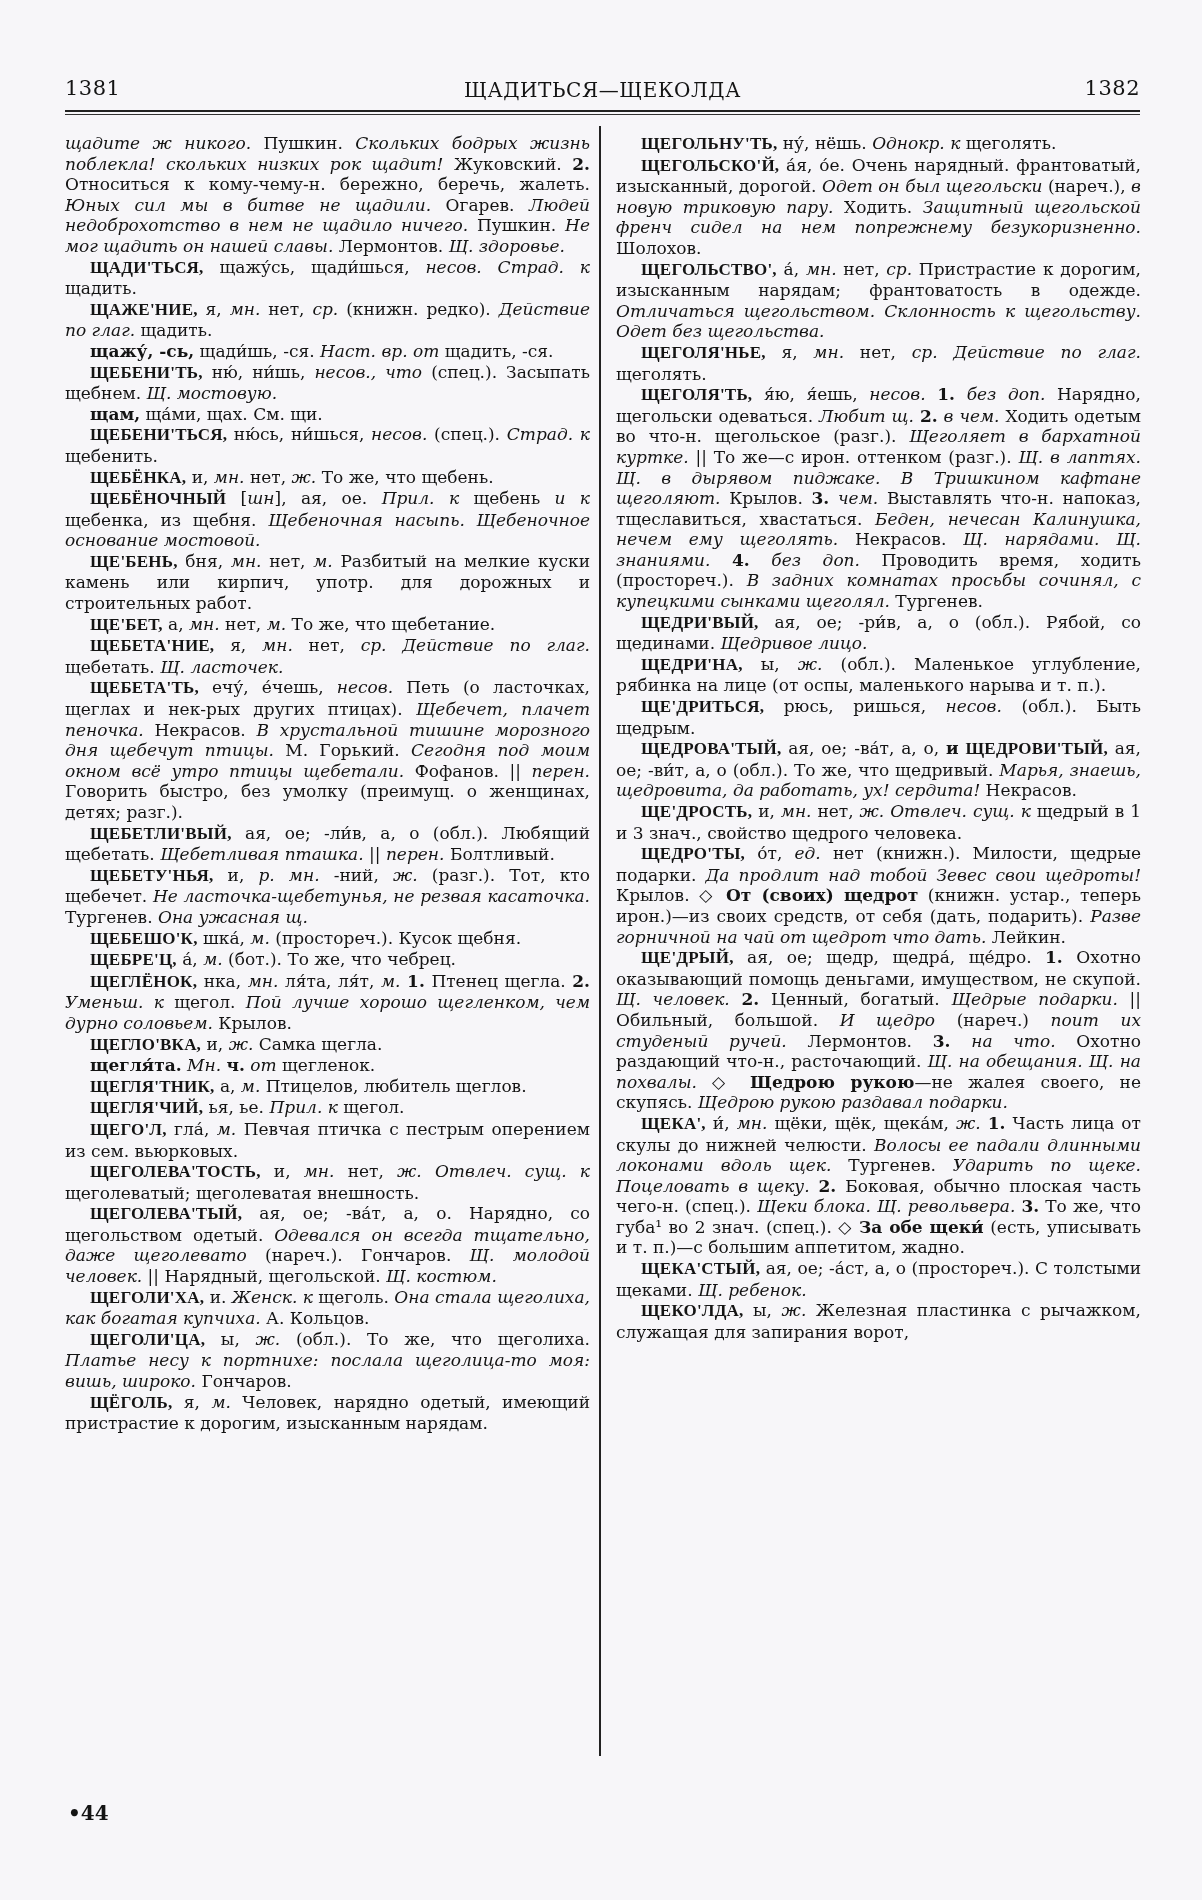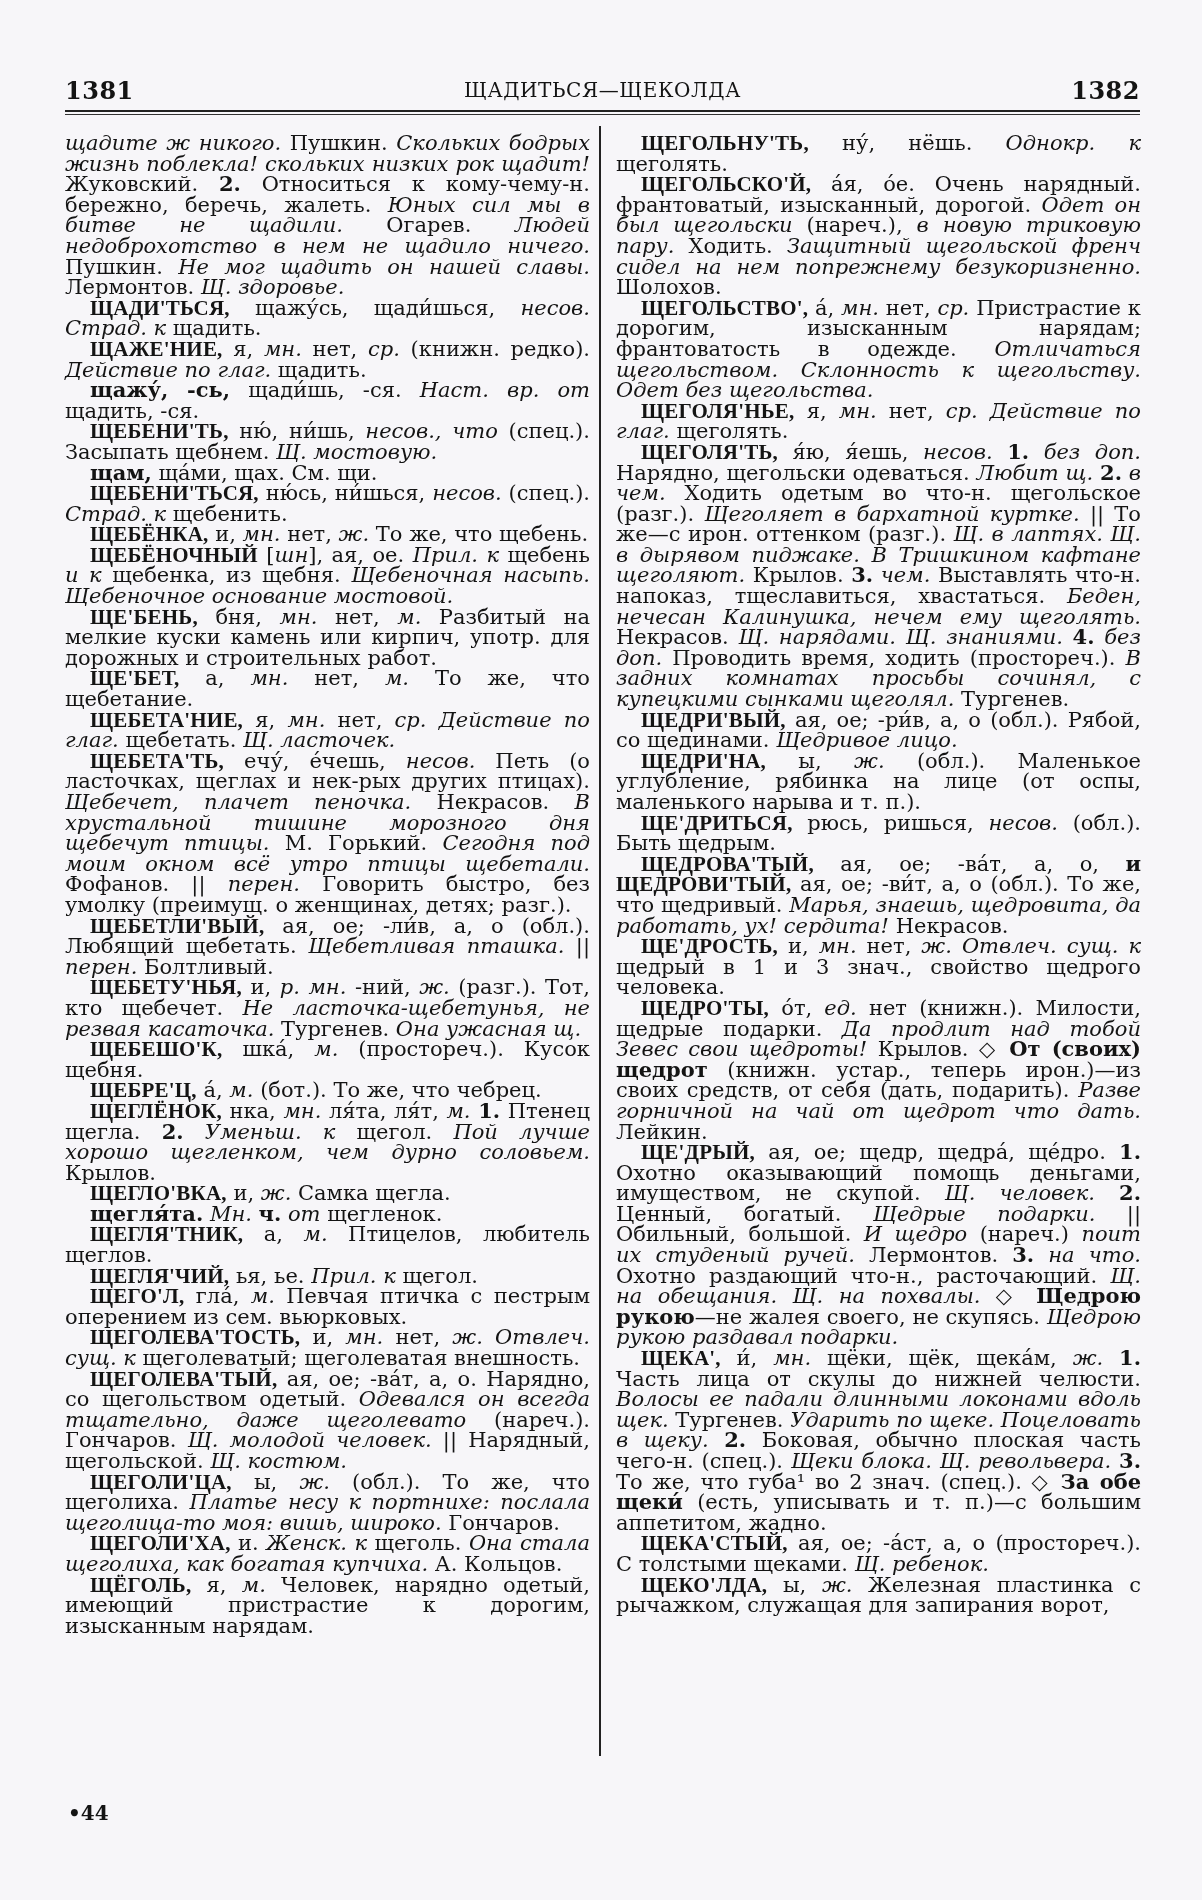--- a/index.html
+++ b/index.html
@@ -1,26 +1,26 @@
 <!DOCTYPE html>
 <html><head>
 <meta charset="utf-8">
 <style>
   html, body { margin: 0; padding: 0; }
   body {
     width: 1202px; height: 1900px; background: #f7f6f9; position: relative; overflow: hidden;
     font-family: "DejaVu Serif", "Liberation Serif", serif; color: #141414;
   }
   .page-header { position: absolute; left: 65px; top: 76px; width: 1075px; height: 26px; }
-  .pnum { position: absolute; top: 0; font-weight: bold; font-size: 24px; letter-spacing: 0.5px; }
+  .pnum { position: absolute; top: 0; font-weight: normal; font-size: 21px; letter-spacing: 0.5px; }
   .pnum.left { left: 0; }
   .pnum.right { right: 0; }
   .running-title { position: absolute; left: 0; right: 0; top: 2px; text-align: center; font-weight: normal; font-size: 20px; letter-spacing: 0.6px; }
   .rule { position: absolute; left: 65px; width: 1075px; top: 110px; height: 5px; border-top: 2px solid #222; border-bottom: 1px solid #333; box-sizing: border-box; }
-  .col { position: absolute; top: 133px; width: 525px; font-size: 21px; line-height: 20.6px; text-align: justify; hyphens: manual; }
+  .col { position: absolute; top: 133px; width: 525px; font-size: 17px; line-height: 20.6px; text-align: justify; hyphens: manual; }
   .col.left { left: 65px; }
   .col.right { left: 616px; }
   .divider { position: absolute; left: 599px; top: 126px; width: 2px; height: 1630px; background: #222; }
   .entry { margin: 0; text-indent: 25px; }
   .entry.cont { text-indent: 0; }
   .hw { font-weight: bold; font-family: Liberation Serif, serif; letter-spacing: 0.2px; }
   .it { font-style: italic; }
   .b { font-weight: bold; }
   .sig { position: absolute; left: 68px; top: 1801px; font-size: 20px; font-weight: bold; }
 </style>
@@ -53,22 +53,22 @@
     <p class="entry"><span class="hw">ЩЕБЕШО'К,</span><span> шка́, </span><span class="it">м.</span><span> (простореч.). Кусок щебня.</span></p>
     <p class="entry"><span class="hw">ЩЕБРЕ'Ц,</span><span> а́, </span><span class="it">м.</span><span> (бот.). То же, что чебрец.</span></p>
     <p class="entry"><span class="hw">ЩЕГЛЁНОК,</span><span> нка, </span><span class="it">мн.</span><span> ля́та, ля́т, </span><span class="it">м.</span><span> </span><span class="b">1.</span><span> Птенец щегла. </span><span class="b">2.</span><span> </span><span class="it">Уменьш. к</span><span> щегол. </span><span class="it">Пой лучше хорошо щегленком, чем дурно соловьем.</span><span> Крылов.</span></p>
     <p class="entry"><span class="hw">ЩЕГЛО'ВКА,</span><span> и, </span><span class="it">ж.</span><span> Самка щегла.</span></p>
     <p class="entry"><span class="b">щегля́та.</span><span> </span><span class="it">Мн.</span><span> </span><span class="b">ч.</span><span> </span><span class="it">от</span><span> щегленок.</span></p>
     <p class="entry"><span class="hw">ЩЕГЛЯ'ТНИК,</span><span> а, </span><span class="it">м.</span><span> Птицелов, любитель щеглов.</span></p>
     <p class="entry"><span class="hw">ЩЕГЛЯ'ЧИЙ,</span><span> ья, ье. </span><span class="it">Прил. к</span><span> щегол.</span></p>
     <p class="entry"><span class="hw">ЩЕГО'Л,</span><span> гла́, </span><span class="it">м.</span><span> Певчая птичка с пестрым оперением из сем. вьюрковых.</span></p>
     <p class="entry"><span class="hw">ЩЕГОЛЕВА'ТОСТЬ,</span><span> и, </span><span class="it">мн.</span><span> нет, </span><span class="it">ж. Отвлеч. сущ. к</span><span> щеголеватый; щеголеватая внешность.</span></p>
     <p class="entry"><span class="hw">ЩЕГОЛЕВА'ТЫЙ,</span><span> ая, ое; -ва́т, а, о. Нарядно, со щегольством одетый. </span><span class="it">Одевался он всегда тщательно, даже щеголевато</span><span> (нареч.). Гончаров. </span><span class="it">Щ. молодой человек.</span><span> || Нарядный, щегольской. </span><span class="it">Щ. костюм.</span></p>
+    <p class="entry"><span class="hw">ЩЕГОЛИ'ХА,</span><span> и. </span><span class="it">Женск. к</span><span> щеголь. </span><span class="it">Она стала щеголиха, как богатая купчиха.</span><span> А. Кольцов.</span></p>
     <p class="entry"><span class="hw">ЩЕГОЛИ'ЦА,</span><span> ы, </span><span class="it">ж.</span><span> (обл.). То же, что щеголиха. </span><span class="it">Платье несу к портнихе: послала щеголица-то моя: вишь, широко.</span><span> Гончаров.</span></p>
-    <p class="entry"><span class="hw">ЩЕГОЛИ'ХА,</span><span> и. </span><span class="it">Женск. к</span><span> щеголь. </span><span class="it">Она стала щеголиха, как богатая купчиха.</span><span> А. Кольцов.</span></p>
     <p class="entry"><span class="hw">ЩЁГОЛЬ,</span><span> я, </span><span class="it">м.</span><span> Человек, нарядно одетый, имеющий пристрастие к дорогим, изысканным нарядам.</span></p>
   </div>
 <div class="divider"></div>
 <div class="col right" id="col-right">
     <p class="entry"><span class="hw">ЩЕГОЛЬНУ'ТЬ,</span><span> ну́, нёшь. </span><span class="it">Однокр. к</span><span> щеголять.</span></p>
     <p class="entry"><span class="hw">ЩЕГОЛЬСКО'Й,</span><span> а́я, о́е. Очень нарядный. франтоватый, изысканный, дорогой. </span><span class="it">Одет он был щегольски</span><span> (нареч.), </span><span class="it">в новую триковую пару.</span><span> Ходить. </span><span class="it">Защитный щегольской френч сидел на нем попрежнему безукоризненно.</span><span> Шолохов.</span></p>
     <p class="entry"><span class="hw">ЩЕГОЛЬСТВО',</span><span> а́, </span><span class="it">мн.</span><span> нет, </span><span class="it">ср.</span><span> Пристрастие к дорогим, изысканным нарядам; франтоватость в одежде. </span><span class="it">Отличаться щегольством. Склонность к щегольству. Одет без щегольства.</span></p>
     <p class="entry"><span class="hw">ЩЕГОЛЯ'НЬЕ,</span><span> я, </span><span class="it">мн.</span><span> нет, </span><span class="it">ср. Действие по глаг.</span><span> щеголять.</span></p>
     <p class="entry"><span class="hw">ЩЕГОЛЯ'ТЬ,</span><span> я́ю, я́ешь, </span><span class="it">несов.</span><span> </span><span class="b">1.</span><span> </span><span class="it">без доп.</span><span> Нарядно, щегольски одеваться. </span><span class="it">Любит щ.</span><span> </span><span class="b">2.</span><span> </span><span class="it">в чем.</span><span> Ходить одетым во что-н. щегольское (разг.). </span><span class="it">Щеголяет в бархатной куртке.</span><span> || То же—с ирон. оттенком (разг.). </span><span class="it">Щ. в лаптях. Щ. в дырявом пиджаке. В Тришкином кафтане щеголяют.</span><span> Крылов. </span><span class="b">3.</span><span> </span><span class="it">чем.</span><span> Выставлять что-н. напоказ, тщеславиться, хвастаться. </span><span class="it">Беден, нечесан Калинушка, нечем ему щеголять.</span><span> Некрасов. </span><span class="it">Щ. нарядами. Щ. знаниями.</span><span> </span><span class="b">4.</span><span> </span><span class="it">без доп.</span><span> Проводить время, ходить (простореч.). </span><span class="it">В задних комнатах просьбы сочинял, с купецкими сынками щеголял.</span><span> Тургенев.</span></p>
     <p class="entry"><span class="hw">ЩЕДРИ'ВЫЙ,</span><span> ая, ое; -ри́в, а, о (обл.). Рябой, со щединами. </span><span class="it">Щедривое лицо.</span></p>

